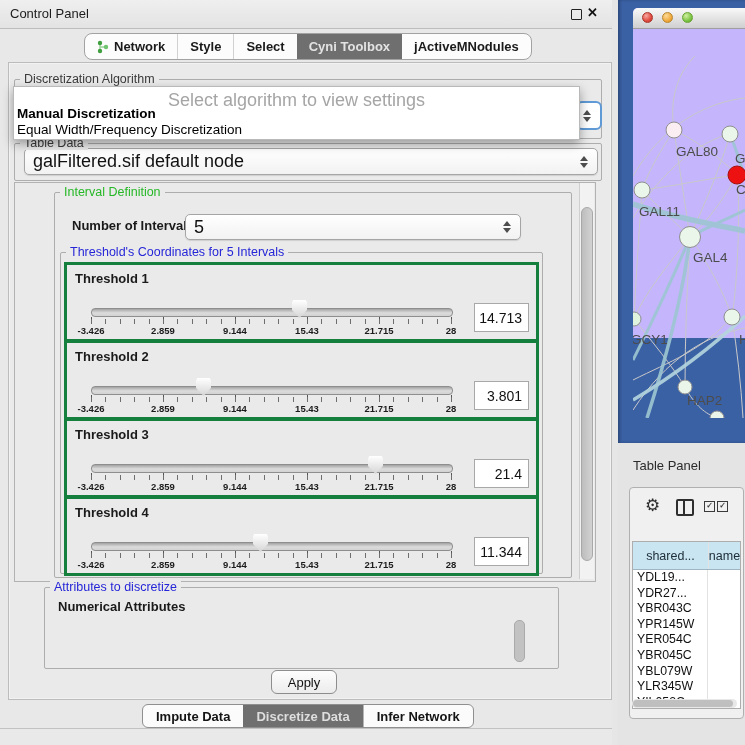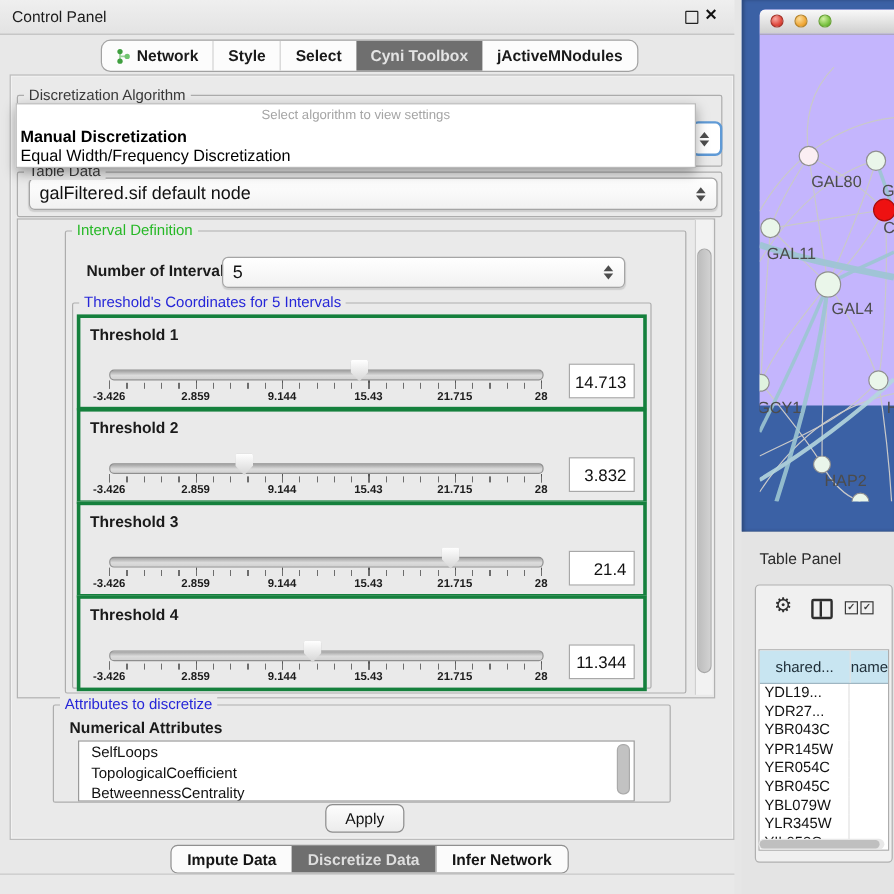--- a/index.html
+++ b/index.html
@@ -28,33 +28,33 @@
     border:1px solid #bcbcbc;box-shadow:inset 0 0 0 1px #f2f2f2;}
 
   .grp-border{border:1px solid #adadad;border-radius:2px;background:transparent;}
   .grp-title{font-size:12.5px;background:#eaeaea;padding:0 4px;white-space:nowrap;z-index:2;}
   .t-dark{color:#3a3a3a;}
   .t-green{color:#26b826;}
   .t-blue{color:#2626d8;}
 
   
   .combo{background:linear-gradient(#ffffff,#f2f2f2);border:1px solid #a5a5a5;border-radius:5px;
-    display:flex;align-items:center;font-size:15px;color:#111;padding-left:8px;
+    display:flex;align-items:center;font-size:18px;color:#111;padding-left:8px;
     box-shadow:0 1px 1px rgba(0,0,0,.12);}
   .spinner{position:absolute;right:9px;top:50%;transform:translateY(-50%);display:flex;
     flex-direction:column;align-items:center;gap:2px;}
   .arr-up{width:0;height:0;border-left:4px solid transparent;border-right:4px solid transparent;
     border-bottom:5px solid #4d4d4d;}
   .arr-dn{width:0;height:0;border-left:4px solid transparent;border-right:4px solid transparent;
     border-top:5px solid #4d4d4d;}
 
   
   .popup{left:13px;top:86px;width:565px;height:52px;background:#ffffff;border:1px solid #b9b9b9;
     box-shadow:0 4px 10px rgba(0,0,0,.35);z-index:10;}
-  .popup-ph{left:0;top:3px;width:100%;text-align:center;font-size:11px;color:#a5a5a5;}
+  .popup-ph{left:0;top:3px;width:100%;text-align:center;font-size:18px;color:#a5a5a5;}
   .popup-op1{left:3px;top:19px;font-size:13.5px;font-weight:700;color:#000;}
   .popup-op2{left:3px;top:35px;font-size:13.5px;color:#000;}
   .blue-combo{left:576px;top:101px;width:22px;height:25px;background:#fff;
     border:2px solid #5f9ad6;border-radius:6px;z-index:3;}
 
   
   .scrollpane{left:14px;top:182px;width:580px;height:398px;border:1px solid #b2b2b2;background:#eaeaea;}
   .sp-track{left:579px;top:183px;width:14px;height:396px;background:#f2f2f2;border-left:1px solid #cfcfcf;}
   .sp-thumb{left:581px;top:207px;width:10px;height:352px;border-radius:6px;
     background:linear-gradient(90deg,#bdbdbd,#d2d2d2);border:1px solid #a8a8a8;}
@@ -243,21 +243,21 @@
       <div class="th-major"></div>
       <div class="th-minor"></div>
       <div class="th-labels">
         <span style="left:0%">-3.426</span>
         <span style="left:20%">2.859</span>
         <span style="left:40%">9.144</span>
         <span style="left:60%">15.43</span>
         <span style="left:80%">21.715</span>
         <span style="left:100%">28</span>
       </div>
-      <div class="th-value">3.832</div>
+      <div class="th-value">3.801</div>
     </div>
 
     <div class="abs slider-row" style="top:418px;">
       <span class="th-label">Threshold 3</span>
       <div class="th-track"></div>
       <div class="th-thumb" style="left:301px;"></div>
       <div class="th-major"></div>
       <div class="th-minor"></div>
       <div class="th-labels">
         <span style="left:0%">-3.426</span>
@@ -283,25 +283,20 @@
         <span style="left:60%">15.43</span>
         <span style="left:80%">21.715</span>
         <span style="left:100%">28</span>
       </div>
       <div class="th-value">11.344</div>
     </div>
 
     <div class="abs grp-border" style="left:44px;top:587px;width:513px;height:80px;"></div>
     <span class="abs grp-title t-blue" style="left:50px;top:580px;">Attributes to discretize</span>
     <span class="abs" style="left:58px;top:599px;font-size:13px;font-weight:700;">Numerical Attributes</span>
-    <div class="abs attr-list">
-      <div class="attr-item">SelfLoops</div>
-      <div class="attr-item">TopologicalCoefficient</div>
-      <div class="attr-item">BetweennessCentrality</div>
-    </div>
     <div class="abs list-thumb"></div>
 
     <div class="abs apply-btn">Apply</div>
 
     <div class="abs btabs">
       <div class="btab">Impute Data</div>
       <div class="btab sel">Discretize Data</div>
       <div class="btab sep">Infer Network</div>
     </div>
     <div class="abs bottom-line"></div>

